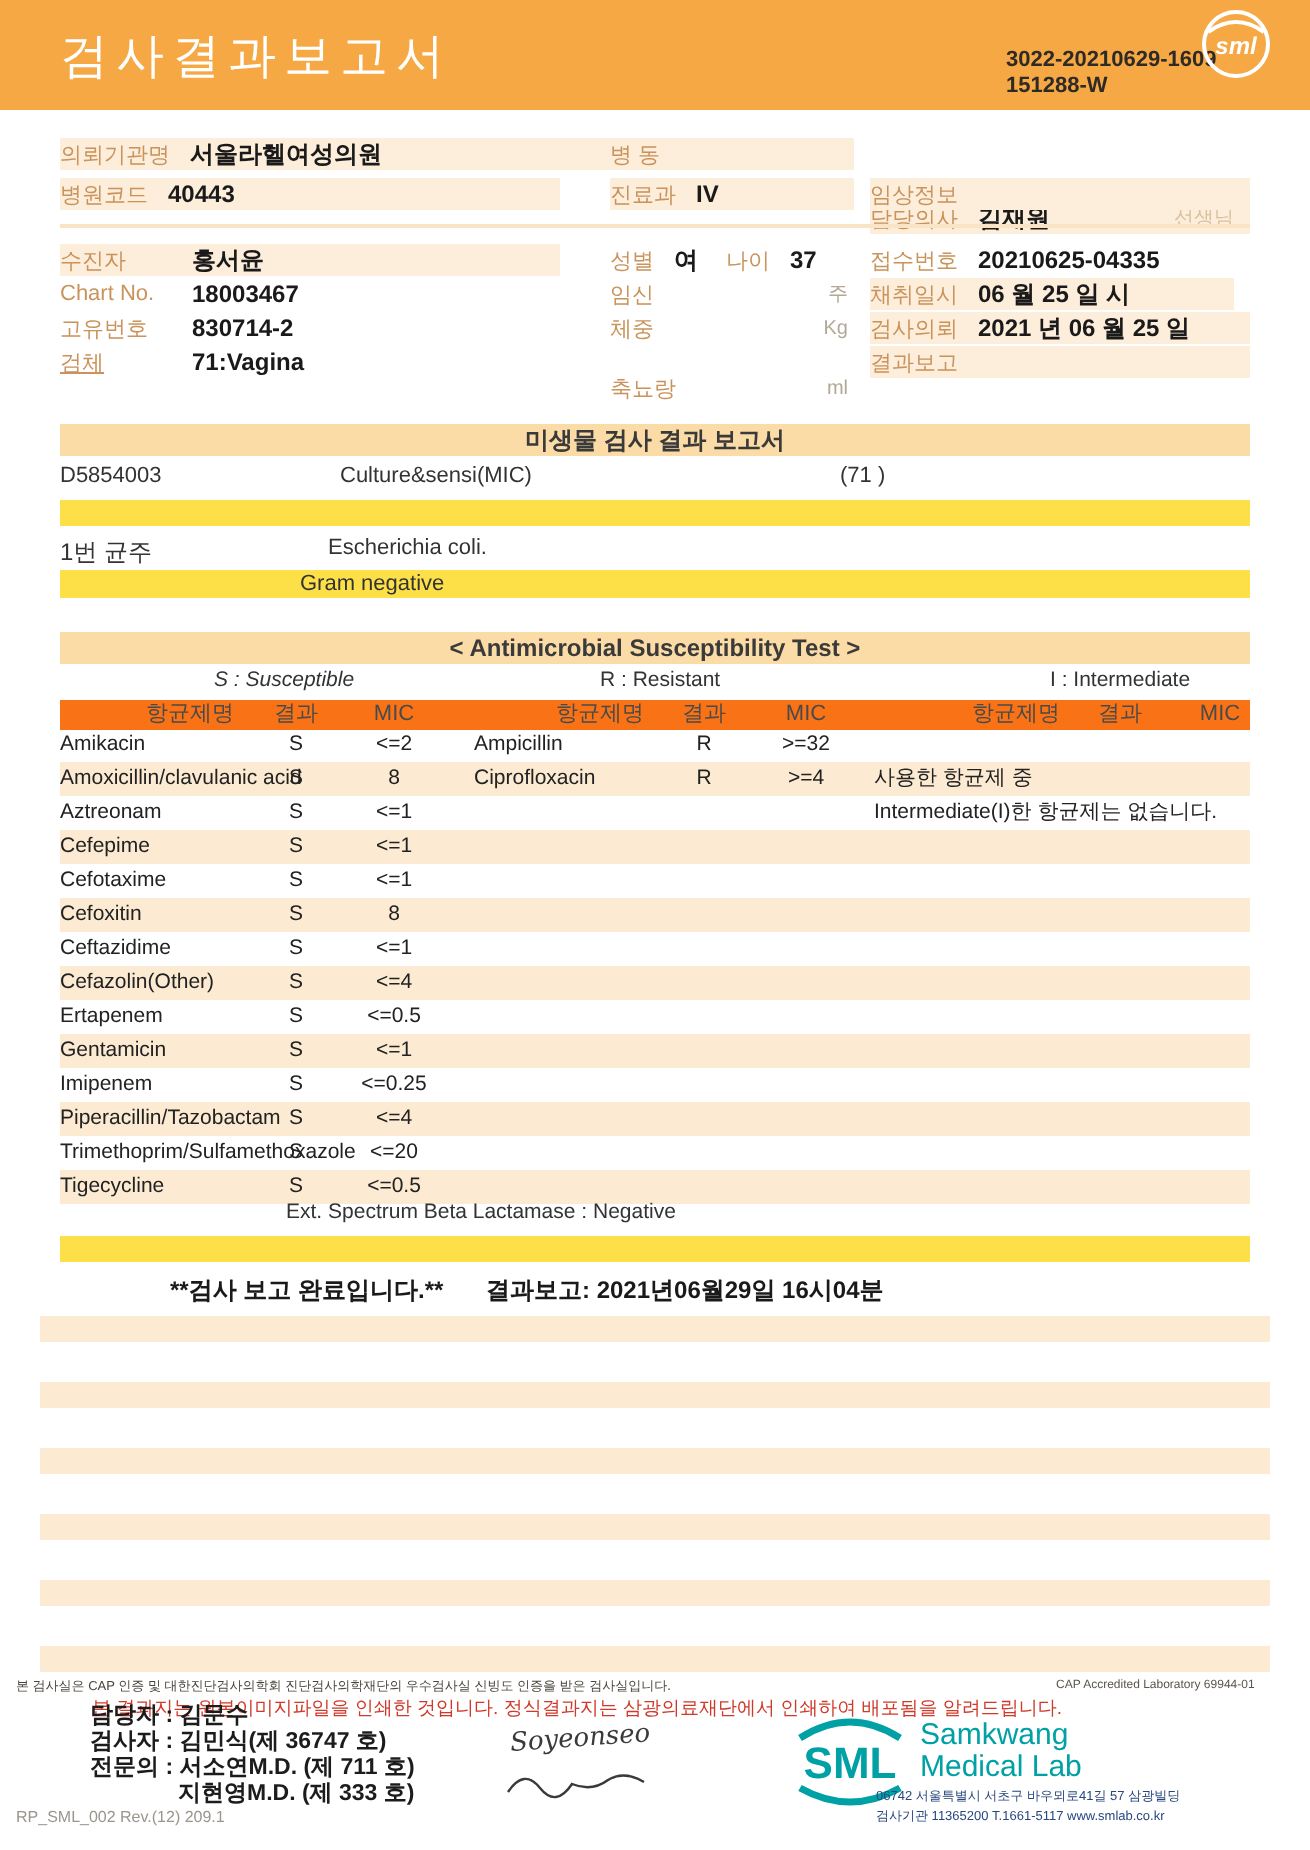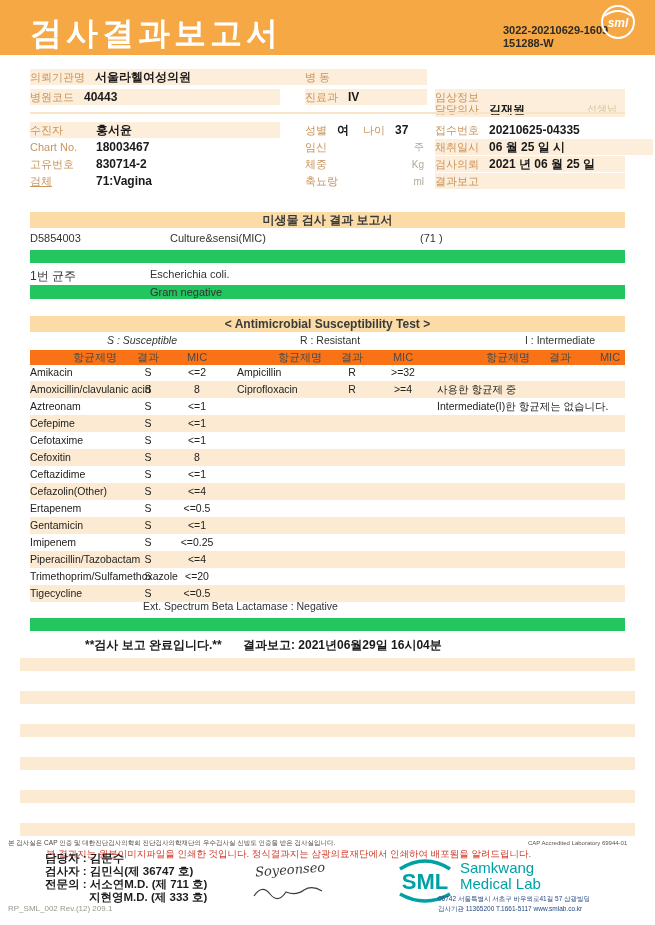--- a/index.html
+++ b/index.html
@@ -1,37 +1,37 @@
 <!DOCTYPE html>
 <html><head>
 <meta charset="utf-8">
 <style>
   html,body{margin:0;padding:0;background:#e8e8e8;}
   .page{position:relative;width:655px;height:925px;background:#ffffff;
         font-family:"Liberation Sans",sans-serif;overflow:hidden;margin:0 auto;}
   
   .banner{position:absolute;left:0;top:0;width:655px;height:55px;background:#F5A843;}
-  .banner-title{position:absolute;left:30px;top:12px;font-size:32px;font-weight:bold;
+  .banner-title{position:absolute;left:30px;top:12px;font-size:24px;font-weight:normal;
         color:#ffffff;letter-spacing:4px;}
   .repno{position:absolute;left:503px;top:24px;font-size:11px;font-weight:bold;
         color:#2E2A26;line-height:13px;}
   .toplogo{position:absolute;left:596px;top:2px;}
   
   .cell{position:absolute;height:16px;background:#FDEEDB;font-size:11px;
         display:flex;align-items:center;white-space:nowrap;}
   .cell.nobg{background:transparent;}
   .lbl{color:#C9935B;flex:0 0 auto;}
   .val{color:#1a1a1a;font-weight:bold;font-size:12px;margin-left:10px;}
   .sfx{color:#D9C2A0;font-size:10px;margin-left:auto;margin-right:8px;}
   .unit{color:#B3A896;font-size:10px;margin-left:auto;margin-right:6px;}
   .divline{position:absolute;left:30px;width:595px;height:2px;background:#FAE4C6;}
   
   .secbar{position:absolute;left:30px;width:595px;height:16px;background:#FBDCA6;
         text-align:center;font-size:12px;font-weight:bold;color:#3a3a3a;line-height:16px;}
-  .stripe{position:absolute;left:30px;width:595px;height:13px;background:#22c55e;}
+  .stripe{position:absolute;left:30px;width:595px;height:13px;background:#fde047;}
   .mrow{position:absolute;left:0;width:655px;height:15px;font-size:11px;color:#333;}
   .mrow span{position:absolute;white-space:nowrap;}
   
   .legend{position:absolute;left:0;width:655px;height:14px;font-size:10.5px;color:#333;}
   .legend span{position:absolute;white-space:nowrap;}
   .asthead{position:absolute;left:30px;width:595px;height:15px;background:#f97316;
         font-size:11px;color:#4a4a4a;}
   .asthead span{position:absolute;text-align:center;line-height:15px;}
   #ast-table{position:absolute;left:0;top:364px;width:655px;}
   .ast-row{position:relative;width:655px;height:17px;font-size:10.5px;color:#222;}
@@ -140,30 +140,30 @@
     <span class="val">37</span>
   </div>
   <div class="cell nobg" style="left:305px;top:139px;width:125px;">
     <span class="lbl">임신</span>
     <span class="unit">주</span>
   </div>
   <div class="cell nobg" style="left:305px;top:156px;width:125px;">
     <span class="lbl">체중</span>
     <span class="unit">Kg</span>
   </div>
-  <div class="cell nobg" style="left:305px;top:173px;width:125px;">
+  <div class="cell nobg" style="left:305px;top:186px;width:125px;">
     <span class="lbl">축뇨랑</span>
     <span class="unit">ml</span>
   </div>
 
   <div class="cell nobg" style="left:435px;top:122px;width:190px;">
     <span class="lbl" style="flex:0 0 50px;">접수번호</span>
     <span class="val" style="margin-left:4px;">20210625-04335</span>
   </div>
-  <div class="cell" style="left:435px;top:139px;width:218px;">
+  <div class="cell" style="left:435px;top:139px;width:182px;">
     <span class="lbl" style="flex:0 0 50px;">채취일시</span>
     <span class="val" style="margin-left:4px;">06 월 25 일 시</span>
   </div>
   <div class="cell" style="left:435px;top:156px;width:190px;">
     <span class="lbl" style="flex:0 0 50px;">검사의뢰</span>
     <span class="val" style="margin-left:4px;">2021 년 06 월 25 일</span>
   </div>
   <div class="cell" style="left:435px;top:173px;width:190px;">
     <span class="lbl" style="flex:0 0 50px;">결과보고</span>
     <span class="val" style="margin-left:4px;"></span>
@@ -171,21 +171,21 @@
 
   <div class="secbar" style="top:212px;">미생물 검사 결과 보고서</div>
   <div class="mrow" style="top:232px;">
     <span style="left:30px;">D5854003</span>
     <span style="left:170px;">Culture&amp;sensi(MIC)</span>
     <span style="left:420px;">(71 )</span>
   </div>
   <div class="stripe" style="top:250px;"></div>
   <div class="mrow" style="top:268px;">
     <span style="left:30px;font-size:12px;">1번 균주</span>
-    <span style="left:150px;">Escherichia coli.</span>
+    <span style="left:164px;">Escherichia coli.</span>
   </div>
   <div class="stripe" style="top:285px;height:14px;">
     <span style="position:absolute;left:120px;line-height:14px;font-size:11px;color:#333;">Gram negative</span>
   </div>
 
   <div class="secbar" style="top:316px;">&lt; Antimicrobial Susceptibility Test &gt;</div>
   <div class="legend" style="top:334px;">
     <span style="left:107px;font-style:italic;">S : Susceptible</span>
     <span style="left:300px;">R : Resistant</span>
     <span style="left:525px;">I : Intermediate</span>

